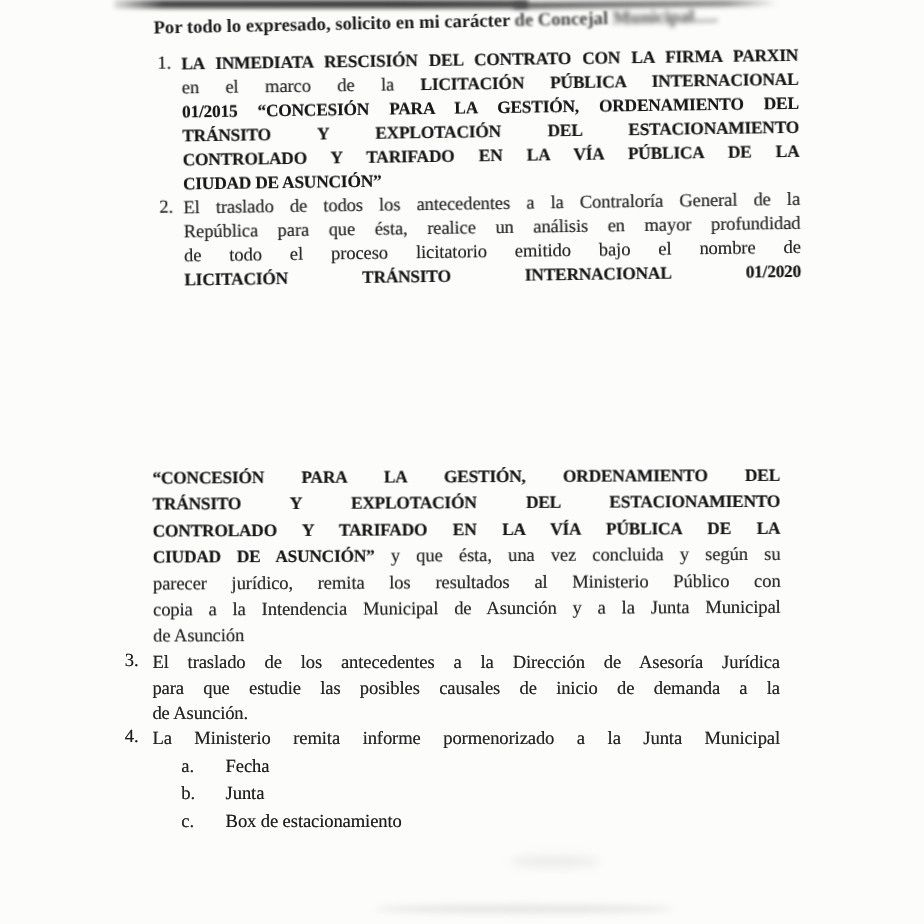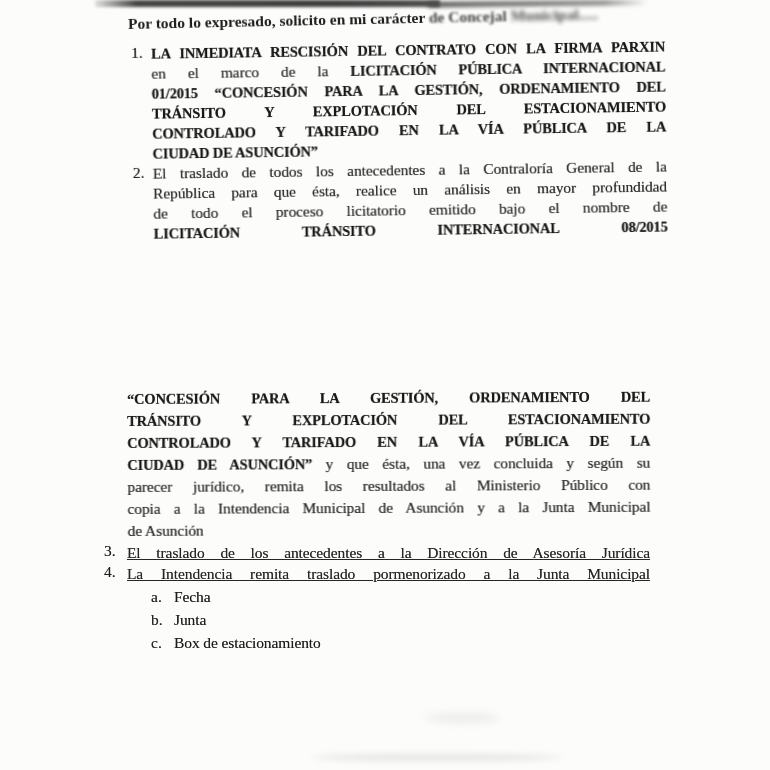--- a/index.html
+++ b/index.html
@@ -75,24 +75,24 @@
   }
   #cont .ln{line-height:22px;}
 
   
   #secB{
     position:absolute;left:104px;top:542px;width:546px;
     font-size:15.5px;
     text-shadow:0 0 0.4px rgba(0,0,0,0.55);
   }
   #secB .item{grid-template-columns:23px 1fr;}
-  #secB .ln{line-height:21px;text-decoration:underline;}
+  #secB .ln{line-height:21px;}
   #sublist{margin-left:24px;margin-top:1px;}
   .subrow{display:grid;grid-template-columns:23px 1fr;line-height:23px;}
-  .subrow .label{letter-spacing:-0.1px;color:#1c1c1c;}
+  .subrow .label{letter-spacing:-0.1px;color:#1c1c1c;margin-left:14px;}
 </style>
 </head>
 <body>
 
 <div id="page">
 
   <div class="strip s1"></div>
   <div class="strip s2"></div>
 
   <div id="intro"><span>Por todo lo expresado, solicito en mi carácter </span><span class="fade1">de Concejal </span><span class="fade2">Municipal.....</span></div>
@@ -114,21 +114,21 @@
     <div class="item">
       <div class="num">2.</div>
       <div class="body">
         <div class="ln">El traslado de todos los antecedentes a la Contraloría General de la</div>
         <div class="ln">República para que ésta, realice un análisis en mayor profundidad</div>
         <div class="ln">de todo el proceso licitatorio emitido bajo el nombre de</div>
         <div class="flexline">
           <span>LICITACIÓN</span>
           <span>TRÁNSITO</span>
           <span>INTERNACIONAL</span>
-          <span>08/2015</span>
+          <span>01/2020</span>
         </div>
       </div>
     </div>
 
   </div>
 
   <div id="cont">
     <div class="ln"><span class="bc">“CONCESIÓN PARA LA GESTIÓN, ORDENAMIENTO DEL</span></div>
     <div class="ln"><span class="bc">TRÁNSITO Y EXPLOTACIÓN DEL ESTACIONAMIENTO</span></div>
     <div class="ln"><span class="bc">CONTROLADO Y TARIFADO EN LA VÍA PÚBLICA DE LA</span></div>
@@ -137,27 +137,29 @@
     <div class="ln">copia a la Intendencia Municipal de Asunción y a la Junta Municipal</div>
     <div class="ln noj">de Asunción</div>
   </div>
 
   <div id="secB">
 
     <div class="item">
       <div class="num">3.</div>
       <div class="body">
         <div class="ln">El traslado de los antecedentes a la Dirección de Asesoría Jurídica</div>
+        <div class="ln">para que estudie las posibles causales de inicio de demanda a la</div>
+        <div class="ln noj">de Asunción.</div>
       </div>
     </div>
 
     <div class="item">
       <div class="num">4.</div>
       <div class="body">
-        <div class="ln">La Intendencia remita traslado pormenorizado a la Junta Municipal</div>
+        <div class="ln">La Ministerio remita informe pormenorizado a la Junta Municipal</div>
         <div id="sublist">
           <div class="subrow">
             <span>a.</span>
             <span class="label">Fecha</span>
           </div>
           <div class="subrow">
             <span>b.</span>
             <span class="label">Junta</span>
           </div>
           <div class="subrow">

